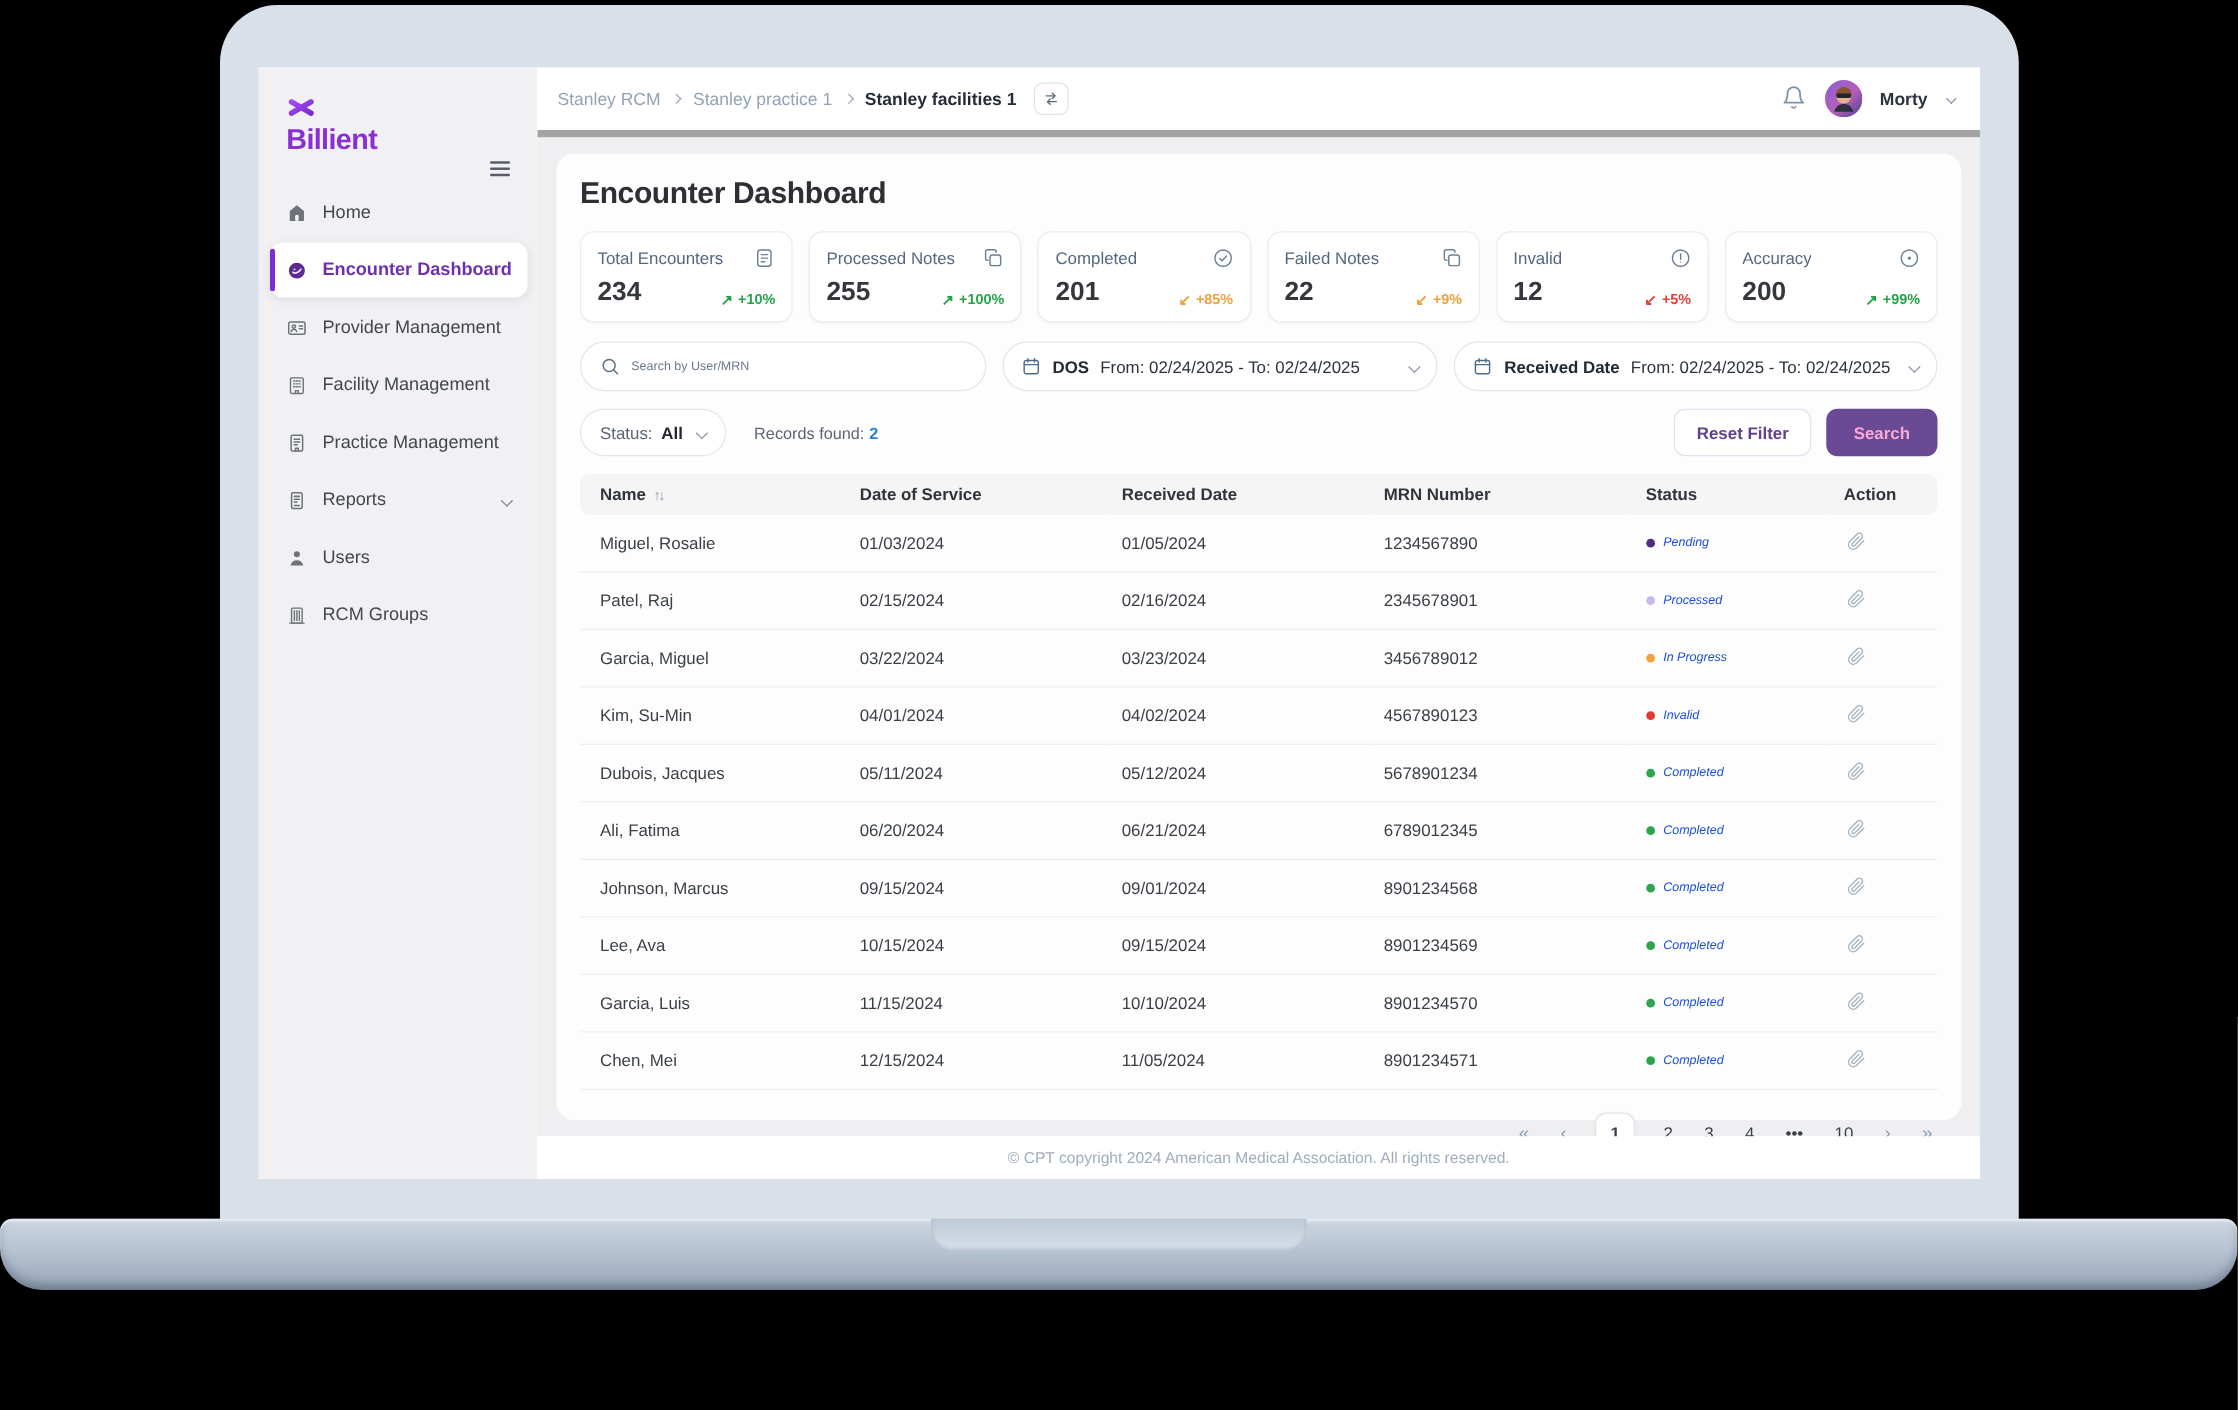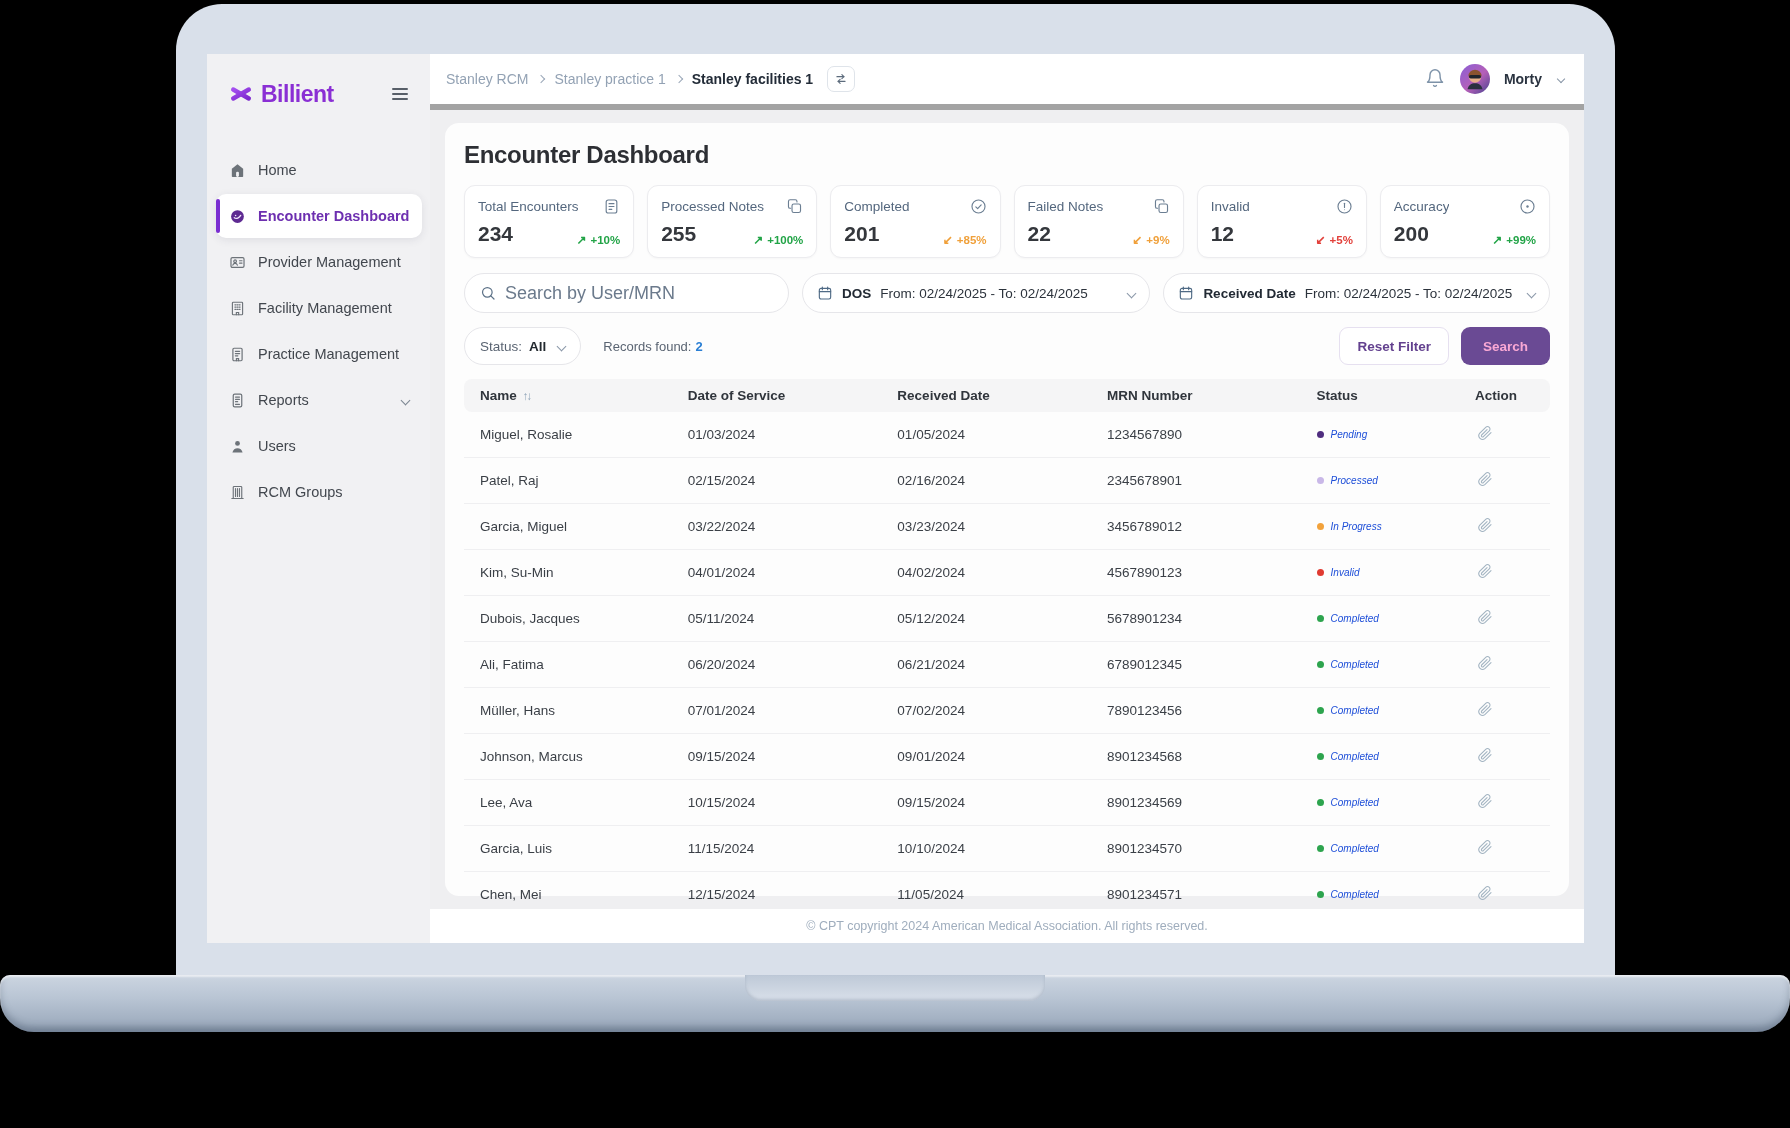--- a/index.html
+++ b/index.html
@@ -15,21 +15,21 @@
     background:linear-gradient(180deg,#ccd5e1 0%,#b9c5d4 40%,#9fadbf 85%,#8d9cb0 100%);
     border-radius:10px 10px 34px 34px; box-shadow:inset 0 2px 2px rgba(255,255,255,.6), inset 0 -5px 7px rgba(60,75,95,.35); }
   .base-notch { position:absolute; left:50%; top:0; transform:translateX(-50%); width:300px; height:26px;
     background:linear-gradient(180deg,#bec9d7,#d9e0ea); border-radius:0 0 16px 16px; box-shadow:inset 0 -2px 3px rgba(120,135,155,.35); }
 
   
   .app { display:flex; width:100%; height:100%; }
 
   
   .sidebar { width:223px; flex:0 0 223px; background:#f1f1f3; padding-top:20px; }
-  .logo-row { display:flex; align-items:center; padding:0 18px 0 22px; height:40px; }
+  .logo-row { display:flex; align-items:flex-start; padding:0 18px 0 22px; height:40px;flex-direction:column; }
   .logo-mark { width:24px; height:24px; margin-right:8px; }
   .logo-mark svg { width:100%; height:100%; }
   .logo-text { font-size:23px; font-weight:800; color:#8a2fd4; letter-spacing:-0.5px; }
   .hamburger { margin-left:auto; display:flex; flex-direction:column; gap:3px; background:none; border:none; cursor:pointer; padding:4px; }
   .hamburger i { display:block; width:16px; height:2px; background:#585f68; border-radius:1px; }
   .nav { list-style:none; margin-top:34px; }
   .nav-item { position:relative; display:flex; align-items:center; gap:12px; height:44px; margin:2px 8px 2px 9px;
     padding:0 13px; border-radius:10px; font-size:14.5px; color:#42474e; cursor:pointer; white-space:nowrap; }
   .nav-icon { width:17px; height:17px; color:#6d7379; flex:0 0 17px; }
   .nav-icon svg { width:100%; height:100%; }
@@ -75,21 +75,21 @@
   .stat-icon svg { width:100%; height:100%; }
   .stat-bottom { display:flex; align-items:flex-end; justify-content:space-between; margin-top:7px; }
   .stat-value { font-size:21px; font-weight:800; color:#34373c; }
   .stat-change { display:flex; align-items:center; gap:4px; font-size:11.5px; font-weight:700; }
   .trend-arrow { font-size:12px; line-height:1; }
 
   
   .filter-row { display:flex; gap:13px; margin-top:15px; }
   .search-box { flex:0.92; display:flex; align-items:center; gap:9px; height:40px; background:#fff; border:1px solid #e6e6ea; border-radius:20px; padding:0 15px; }
   .search-box svg { width:16px; height:16px; color:#5c7187; flex:0 0 16px; }
-  .search-input { border:none; outline:none; flex:1; font-size:18px; color:#333; background:transparent; font-family:inherit; min-width:0; }
+  .search-input { border:none; outline:none; flex:1; font-size:10px; color:#333; background:transparent; font-family:inherit; min-width:0; }
   .search-input::placeholder { color:#6b7a8c; }
   .date-field { flex:1; display:flex; align-items:center; gap:9px; height:40px; background:#fff; border:1px solid #e6e6ea; border-radius:20px; padding:0 14px; cursor:pointer; white-space:nowrap; min-width:0; }
   .date-field.received { flex:1.12; }
   .cal-icon { width:16px; height:16px; color:#4f6a85; flex:0 0 16px; }
   .cal-icon svg { width:100%; height:100%; }
   .date-label { font-size:13.5px; font-weight:800; color:#222a34; }
   .date-value { font-size:13.5px; color:#2c333c; overflow:hidden; }
   .date-chevron { margin-left:auto; color:#8a97a8; flex:0 0 7px; }
 
   
@@ -567,39 +567,20 @@
                       </td>
                       <td>
                         <button class="clip-btn">
                           <svg viewBox="0 0 24 24" fill="none" stroke="currentColor" stroke-width="1.6" stroke-linecap="round" stroke-linejoin="round">
                             <path d="M21 11.3l-8.9 8.9a5.6 5.6 0 0 1-7.9-7.9l8.9-8.9a3.7 3.7 0 0 1 5.3 5.3l-8.9 8.9a1.9 1.9 0 0 1-2.6-2.6l8.2-8.2"></path>
                           </svg>
                         </button>
                       </td>
                     </tr>
                     <tr>
-                      <td>Müller, Hans</td>
-                      <td>07/01/2024</td>
-                      <td>07/02/2024</td>
-                      <td>7890123456</td>
-                      <td>
-                        <span class="status-cell">
-                          <i class="status-dot" style="background: rgb(45, 164, 78);"></i>
-                          <span class="status-text">Completed</span>
-                        </span>
-                      </td>
-                      <td>
-                        <button class="clip-btn">
-                          <svg viewBox="0 0 24 24" fill="none" stroke="currentColor" stroke-width="1.6" stroke-linecap="round" stroke-linejoin="round">
-                            <path d="M21 11.3l-8.9 8.9a5.6 5.6 0 0 1-7.9-7.9l8.9-8.9a3.7 3.7 0 0 1 5.3 5.3l-8.9 8.9a1.9 1.9 0 0 1-2.6-2.6l8.2-8.2"></path>
-                          </svg>
-                        </button>
-                      </td>
-                    </tr>
-                    <tr>
                       <td>Johnson, Marcus</td>
                       <td>09/15/2024</td>
                       <td>09/01/2024</td>
                       <td>8901234568</td>
                       <td>
                         <span class="status-cell">
                           <i class="status-dot" style="background: rgb(45, 164, 78);"></i>
                           <span class="status-text">Completed</span>
                         </span>
                       </td>

